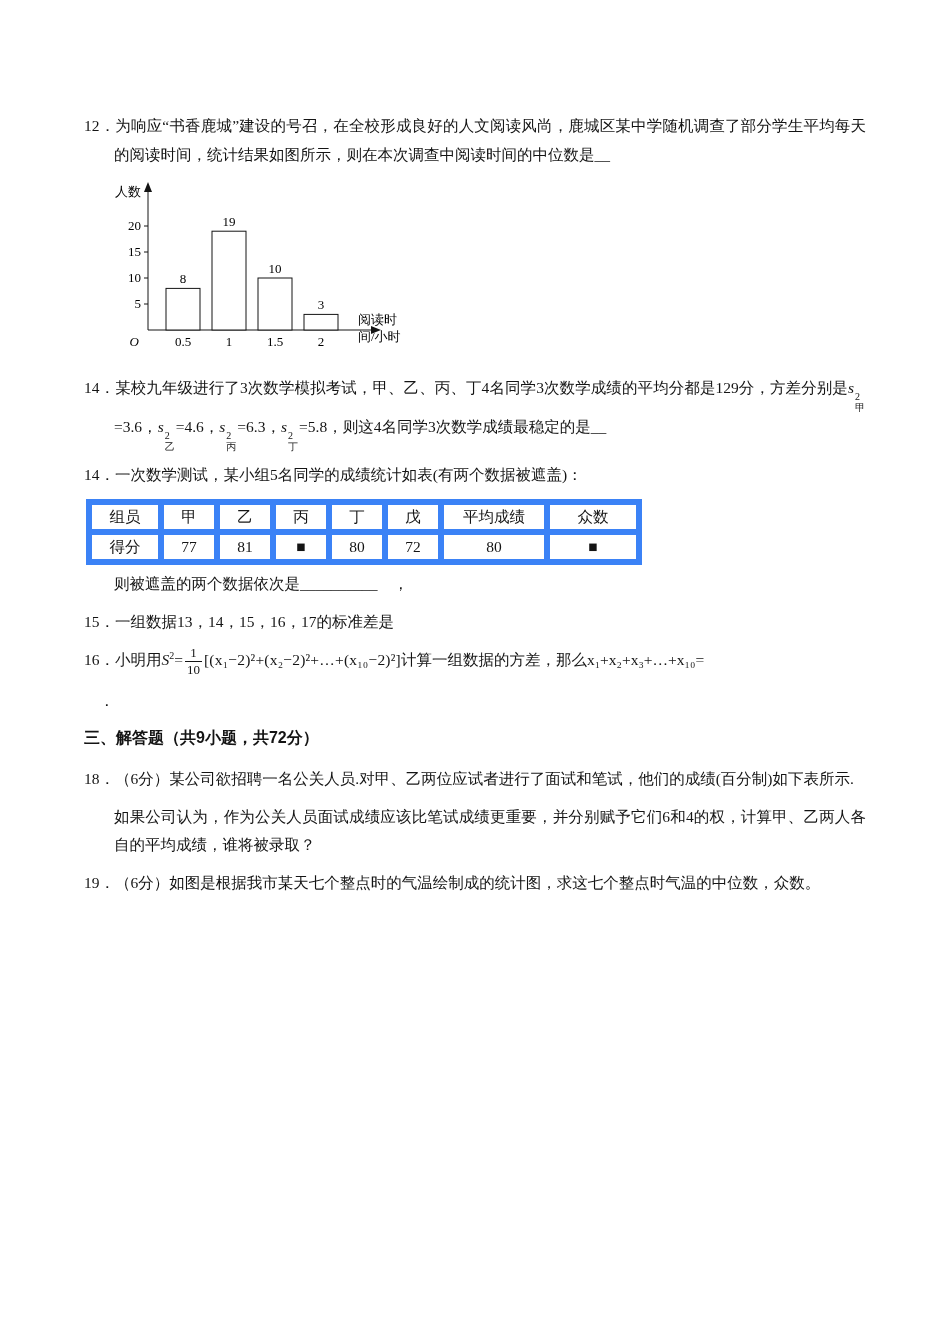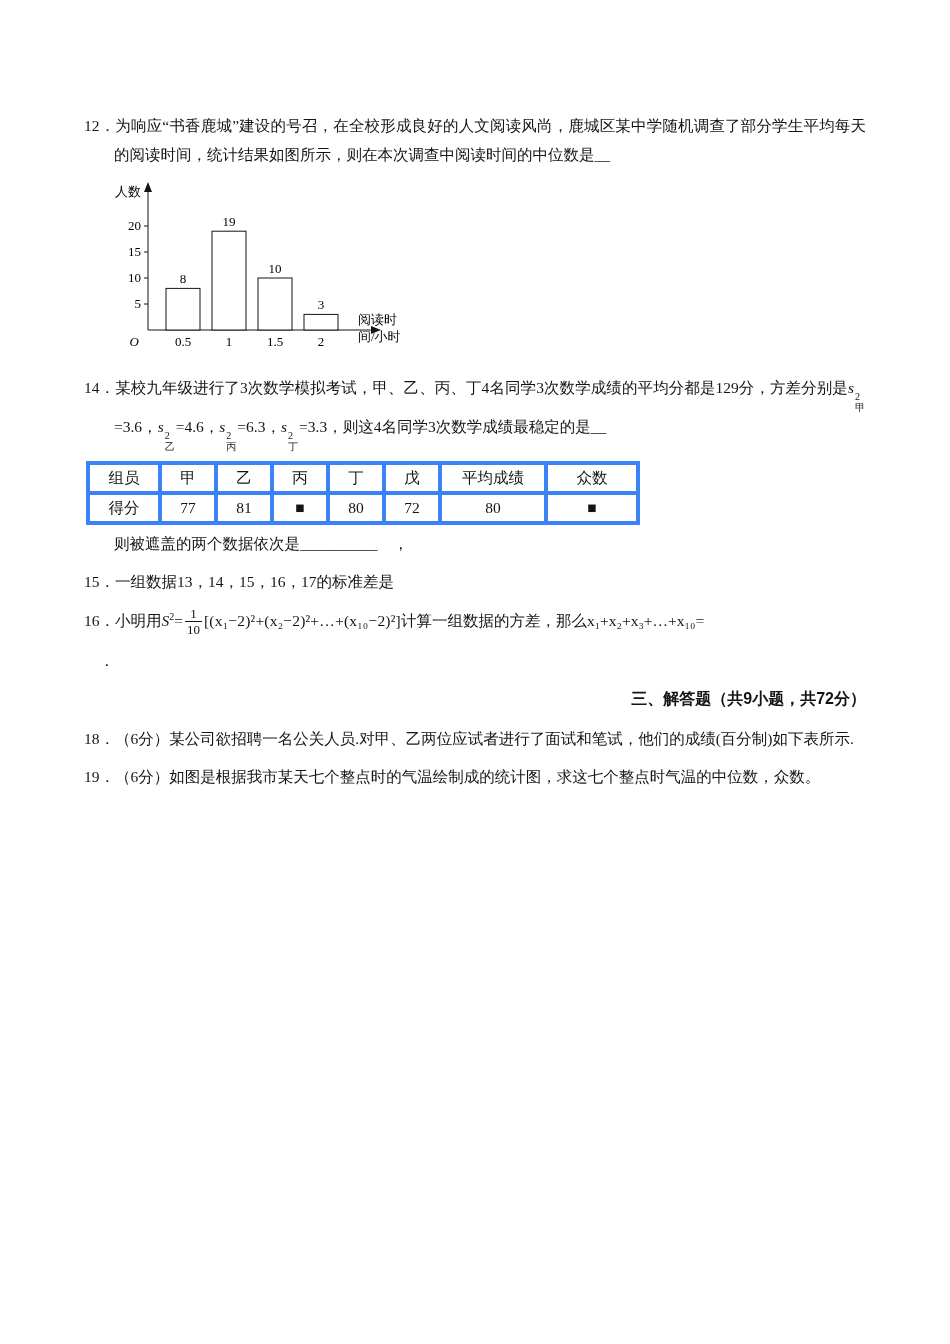--- a/index.html
+++ b/index.html
@@ -44,41 +44,40 @@
   
   .chart { margin:2px 0 10px 14px; }
   .chart svg text { font-family:"Liberation Serif","DejaVu Serif",serif; }
   
   table.tbl {
     border-collapse:collapse;
     font-size:15.5px;
     text-align:center;
   }
   table.tbl td {
-    border:4px solid #3b82f6;
+    border:6px solid #3b82f6;
     height:30px;
     padding:0 4px;
     vertical-align:middle;
   }
   .t14 { margin:2px 0 5px 2px; }
   .t14 col.c-name { width:72px; }
   .t14 col.c-s    { width:56px; }
   .t14 col.c-avg  { width:106px; }
   .t14 col.c-mode { width:92px; }
   .t18 { margin:6px 0 9px 36px; }
   .t18 col.c1 { width:196px; }
   .t18 col.c2 { width:236px; }
   .t18 col.c3 { width:236px; }
   .section-heading {
     font-family:"Liberation Sans","DejaVu Sans",sans-serif;
     font-weight:700;
     font-size:16px;
     margin:4px 0 12px 0;
     line-height:1.8;
-    text-align:right;
   }
 </style>
 </head>
 <body>
 
 <div class="page">
 
 
   <p class="q">
     <span>12．为响应“书香鹿城”建设的号召，在全校形成良好的人文阅读风尚，鹿城区某中学随机调查了部分学生平均每天的阅读时间，统计结果如图所示，则在本次调查中阅读时间的中位数是__</span>
@@ -123,23 +122,26 @@
           <span class="ss-b">甲</span>
         </span></span><span>=3.6，</span><span class="mvar"><span class="base">s</span><span class="ss">
           <span class="ss-t">2</span>
           <span class="ss-b">乙</span>
         </span></span><span>=4.6，</span><span class="mvar"><span class="base">s</span><span class="ss">
           <span class="ss-t">2</span>
           <span class="ss-b">丙</span>
         </span></span><span>=6.3，</span><span class="mvar"><span class="base">s</span><span class="ss">
           <span class="ss-t">2</span>
           <span class="ss-b">丁</span>
-        </span></span><span>=3.3，</span><span>则这4名同学3次数学成绩最稳定的是__</span>
-  </p>
-
+        </span></span><span>=5.8，</span><span>则这4名同学3次数学成绩最稳定的是__</span>
+  </p>
+
+  <p class="q">
+    <span>14．一次数学测试，某小组5名同学的成绩统计如表(有两个数据被遮盖)：</span>
+  </p>
 
   <table class="tbl t14">
     <colgroup>
       <col class="c-name">
         <col class="c-s">
         <col class="c-s">
         <col class="c-s">
         <col class="c-s">
         <col class="c-s">
         <col class="c-avg">
@@ -188,18 +190,21 @@
   </p>
 
   <div class="section-heading">三、解答题（共9小题，共72分）</div>
 
 
   <p class="q">
     <span>18．（6分）某公司欲招聘一名公关人员.对甲、乙两位应试者进行了面试和笔试，他们的成绩(百分制)如下表所示.</span>
   </p>
 
 
+  <p class="q cont">
+    <span>如果公司认为，作为公关人员面试成绩应该比笔试成绩更重要，并分别赋予它们6和4的权，计算甲、乙两人各自的平均成绩，谁将被录取？</span>
+  </p>
 
   <p class="q">
     <span>19．（6分）如图是根据我市某天七个整点时的气温绘制成的统计图，求这七个整点时气温的中位数，众数。</span>
   </p>
 
 </div>
 
 </body></html>

